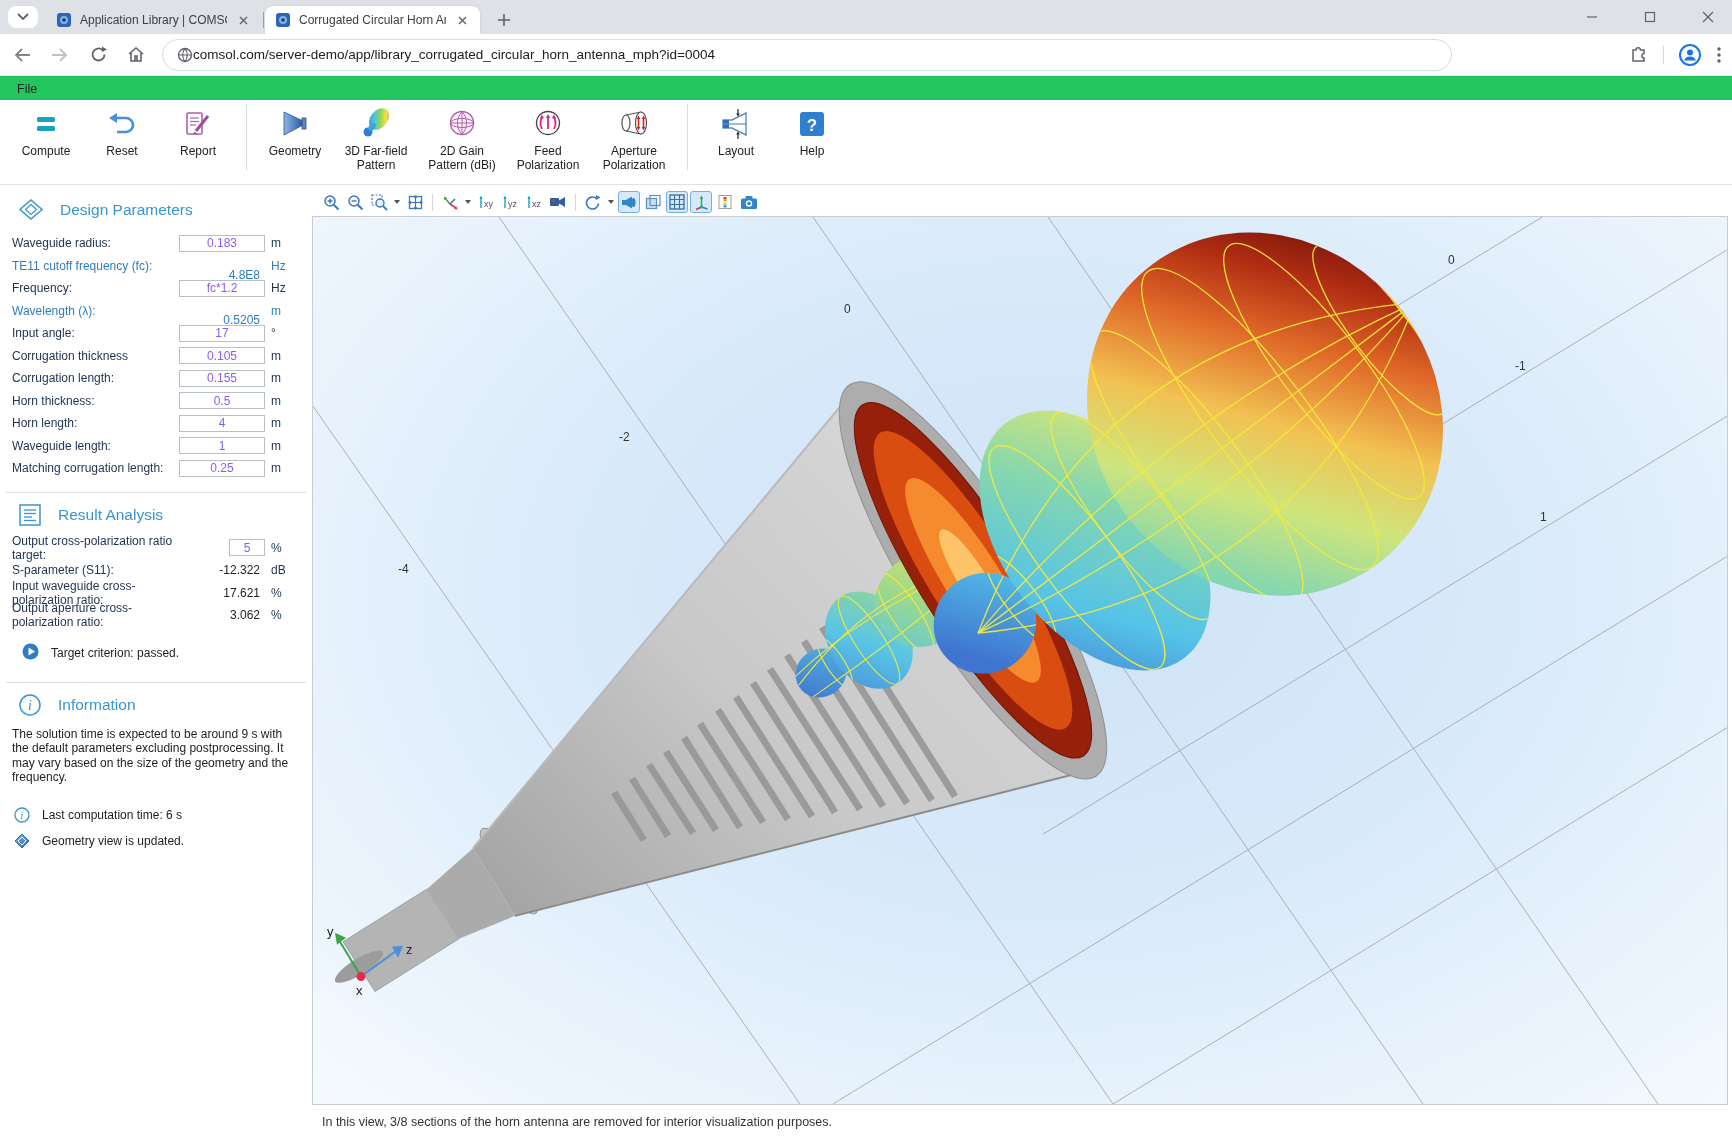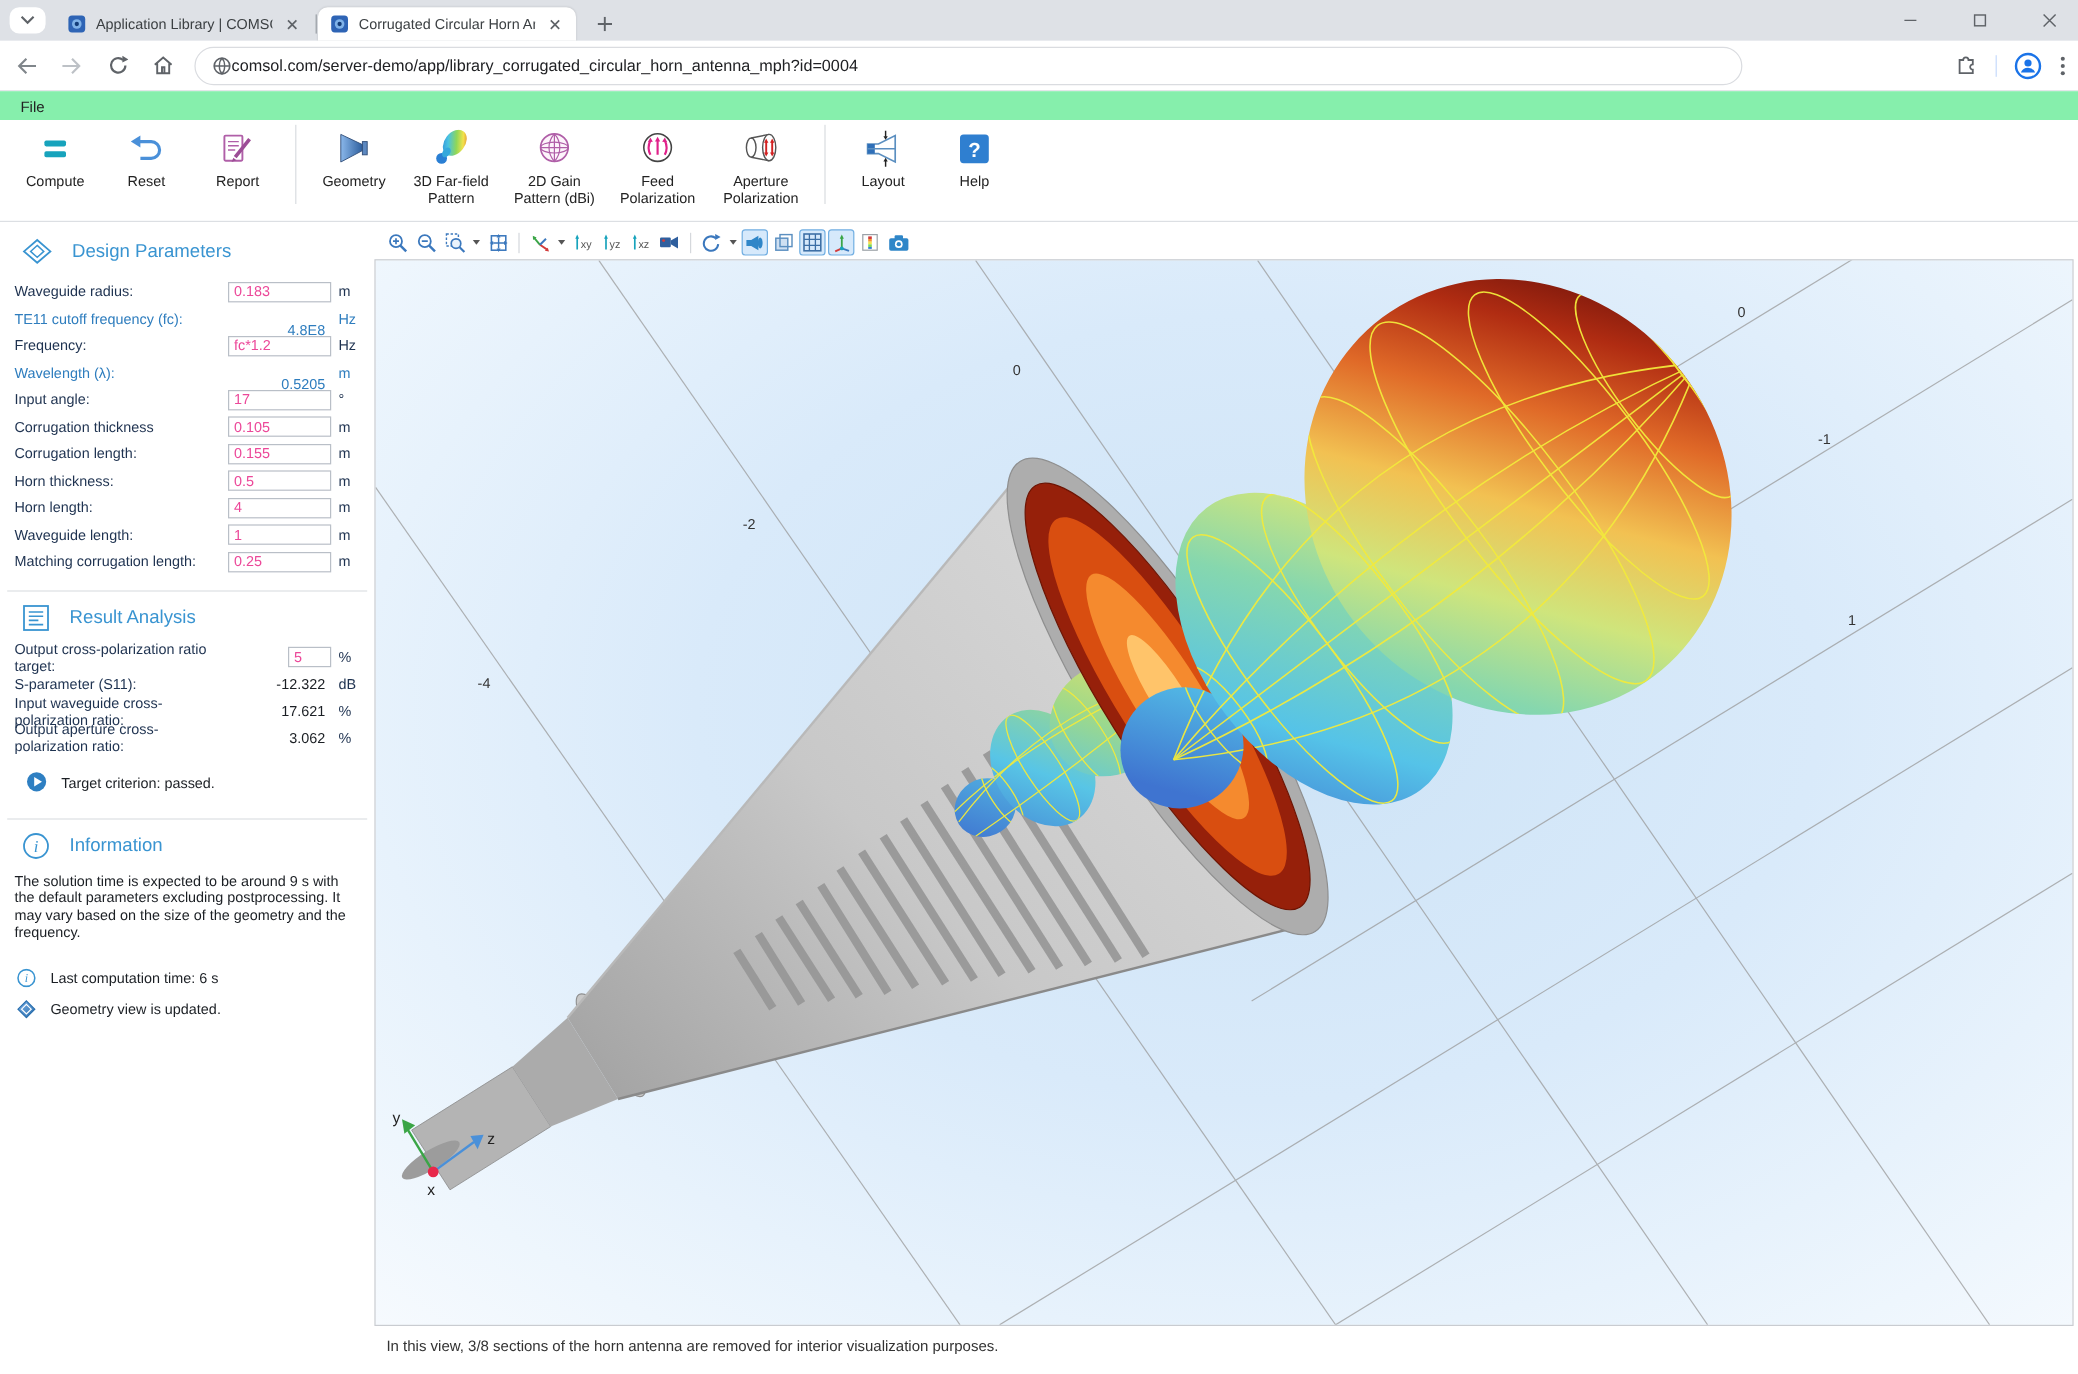--- a/index.html
+++ b/index.html
@@ -21,37 +21,37 @@
 
   
   .navbar { position:absolute; left:0; top:34px; width:100%; height:42px; background:#fff; border-bottom:1px solid #e4e6e9; display:flex; align-items:center; }
   .navbtn { width:32px; height:32px; margin-left:6px; display:flex; align-items:center; justify-content:center; border-radius:16px; cursor:pointer; }
   .urlbar { height:32px; margin-left:10px; flex:1; max-width:1290px; background:#fff; border:1px solid #dadce0; border-radius:16px; display:flex; align-items:center; padding:0 14px; }
   .urltext { font-size:13.5px; color:#202124; }
   .nav-right { display:flex; align-items:center; margin-left:auto; margin-right:10px; gap:14px; }
   .nav-sep { width:1px; height:18px; background:#c6dafc; }
 
   
-  .appbar { position:absolute; left:0; top:76px; width:100%; height:24px; background:#86efac; }
+  .appbar { position:absolute; left:0; top:76px; width:100%; height:24px; background:#22c55e; }
   .filemenu { position:absolute; left:13px; top:4px; font-size:12.5px; color:#222; cursor:pointer; padding:2px 4px; }
   .ribbon { position:absolute; left:0; top:100px; width:100%; height:84px; background:#fff; display:flex; align-items:flex-start; padding-left:8px; }
   .rbtn { display:flex; flex-direction:column; align-items:center; padding-top:6px; cursor:pointer; min-width:76px; }
   .rbtn .ric { height:36px; display:flex; align-items:center; justify-content:center; }
   .rbtn .rlabel { font-size:12px; color:#222; text-align:center; line-height:1.2; max-width:86px; margin-top:2px; }
   .rsep { width:1px; height:66px; background:#d9dce0; margin:4px 10px 0 10px; }
   .hdivider { position:absolute; left:0; top:184px; width:100%; height:1px; background:#dcdfe3; }
 
   
   .panel { position:absolute; left:0; top:186px; width:312px; bottom:0; background:#fff; padding:4px 0 0 0; }
   .sechead { display:flex; align-items:center; margin:8px 0 10px 18px; }
   .sechead .ttl { font-size:15.5px; color:#3994d1; margin-left:16px; }
-  .prow { display:flex; align-items:center; height:22.5px; padding:0 8px 0 12px; }
+  .prow { display:flex; align-items:center; height:22.5px; padding:0 19px 0 12px; }
   .prow .plabel { flex:1; font-size:12px; color:#1e3250; }
   .valcol { width:86px; display:flex; justify-content:flex-end; }
-  .pinput { width:86px; height:17px; border:1px solid #b9bfc7; font-size:12px; text-align:left; padding:0 4px; color:#ec4899; font-family:"Liberation Sans",sans-serif; }
+  .pinput { width:86px; height:17px; border:1px solid #b9bfc7; font-size:12px; text-align:center; padding:0 4px; color:#8b5cf6; font-family:"Liberation Sans",sans-serif; }
   .pinput.small { width:36px; }
   .pval { font-size:12px; color:#1b1f24; text-align:right; width:86px; padding-right:5px; }
   .pval.blue { color:#2e7dbe;margin-top:19px; }
   .punit { width:22px; font-size:12px; color:#1e3250; margin-left:6px; }
   .punit.blue { color:#2e7dbe; }
   .pdivider { height:1px; background:#dcdfe3; margin:12px 6px 10px 6px; }
   .statusrow { display:flex; align-items:flex-end; margin:16px 0 0 22px; }
   .statusrow .stxt { font-size:12px; color:#1b1f24; margin-left:12px; }
   .para { font-size:12px; color:#1b1f24; line-height:1.22; margin:2px 14px 0 12px; }
   .inforow { display:flex; align-items:center; margin:22px 0 0 14px; }

